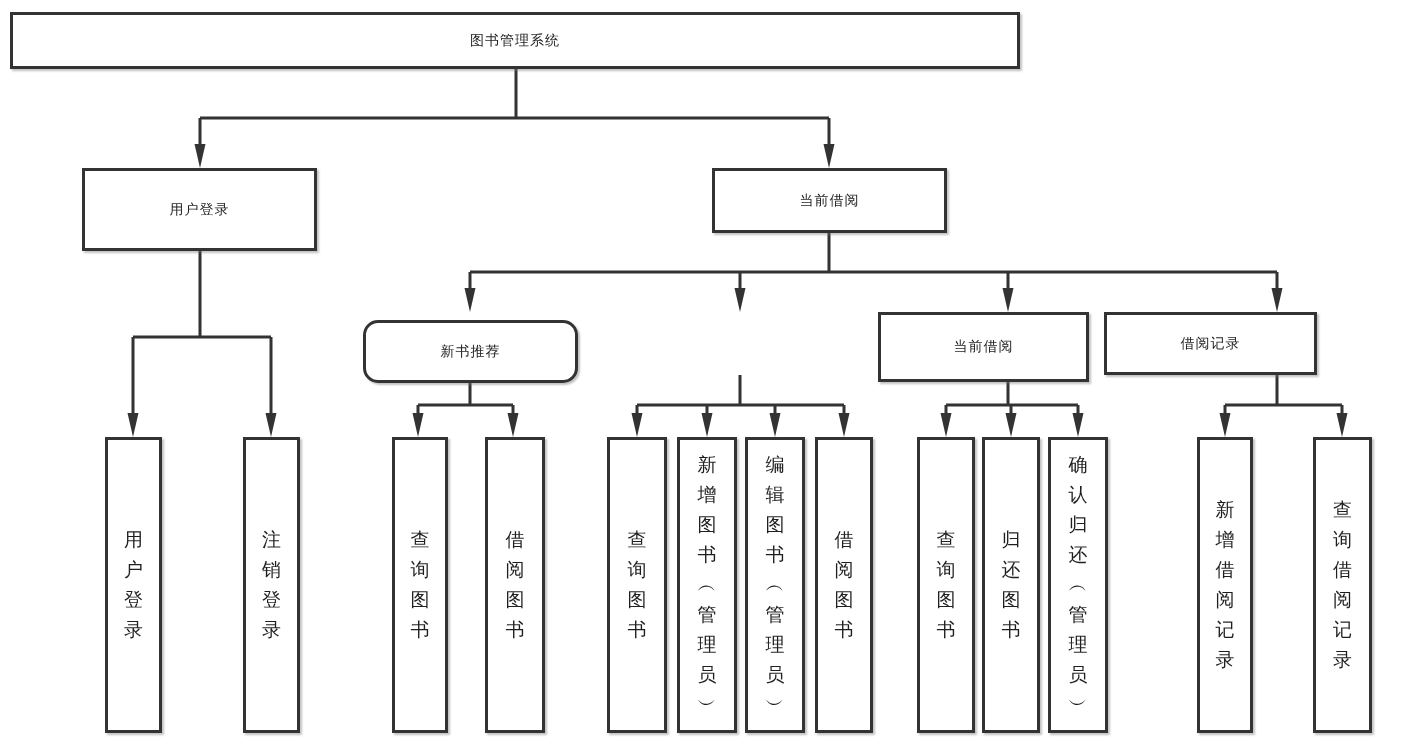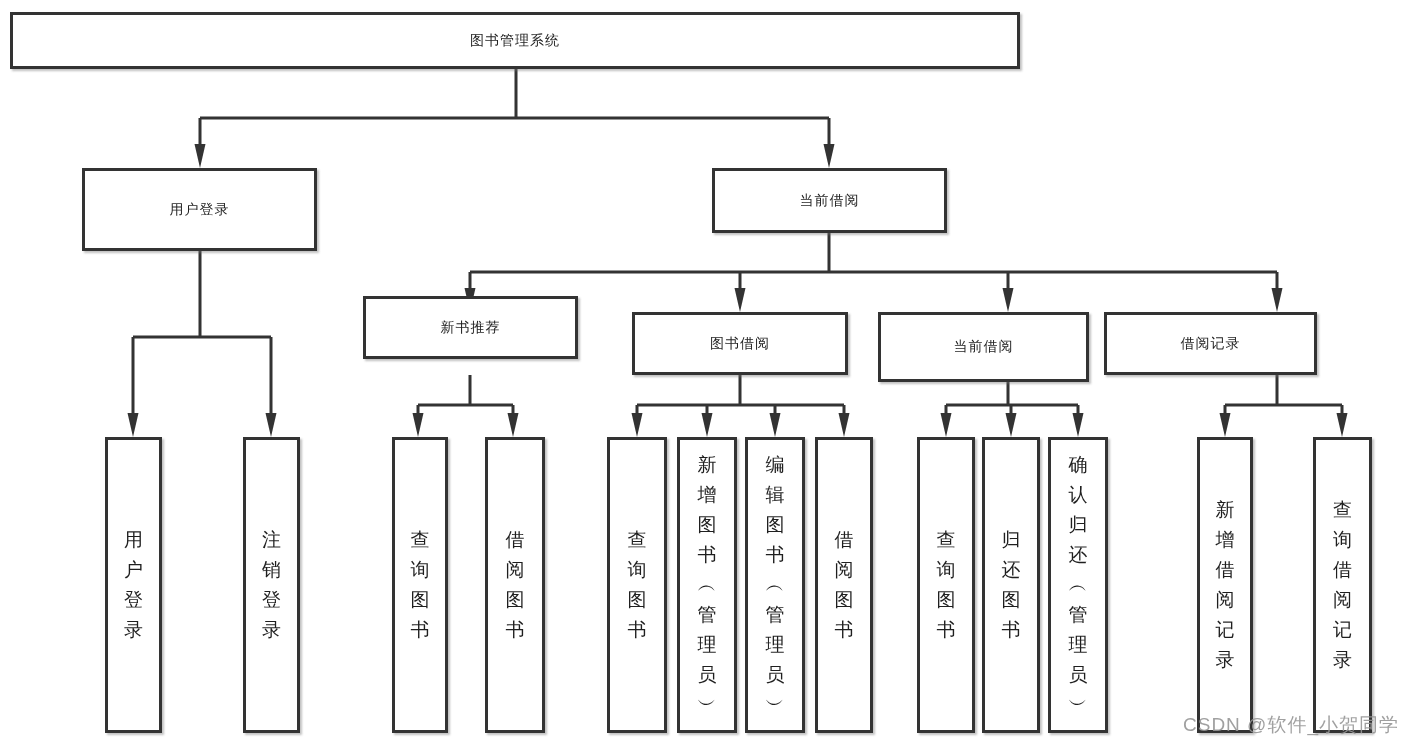--- a/index.html
+++ b/index.html
@@ -79,22 +79,21 @@
       <path d="M1225,437 L1219.5,413 L1230.5,413 Z"></path>
       <path d="M1342,437 L1336.5,413 L1347.5,413 Z"></path>
     </g>
   </svg>
 
   <div class="node hnode" style="left:10px;top:12px;width:1010px;height:57px;">图书管理系统</div>
 
   <div class="node hnode" style="left:82px;top:168px;width:235px;height:83px;">用户登录</div>
   <div class="node hnode" style="left:712px;top:168px;width:235px;height:65px;">当前借阅</div>
 
-  <div class="node hnode" style="left:363px;top:296px;width:215px;height:63px;">新书推荐</div>
-  <div class="node hnode" style="left:632px;top:312px;width:216px;height:63px;">图书借阅</div>
+  <div class="node hnode" style="left:363px;top:320px;width:215px;height:63px;border-radius:15px;">新书推荐</div>
   <div class="node hnode" style="left:878px;top:312px;width:211px;height:70px;">当前借阅</div>
   <div class="node hnode" style="left:1104px;top:312px;width:213px;height:63px;">借阅记录</div>
 
   <div class="node vnode" style="left:105px;top:437px;width:57px;height:296px;">
       <span class="vchar">用</span>
       <span class="vchar">户</span>
       <span class="vchar">登</span>
       <span class="vchar">录</span>
     </div>
   <div class="node vnode" style="left:243px;top:437px;width:57px;height:296px;">
@@ -186,14 +185,13 @@
     </div>
   <div class="node vnode" style="left:1313px;top:437px;width:59px;height:296px;">
       <span class="vchar">查</span>
       <span class="vchar">询</span>
       <span class="vchar">借</span>
       <span class="vchar">阅</span>
       <span class="vchar">记</span>
       <span class="vchar">录</span>
     </div>
 
-  <div id="watermark">CSDN @软件_小贺同学</div>
 </div>
 
 </body></html>

